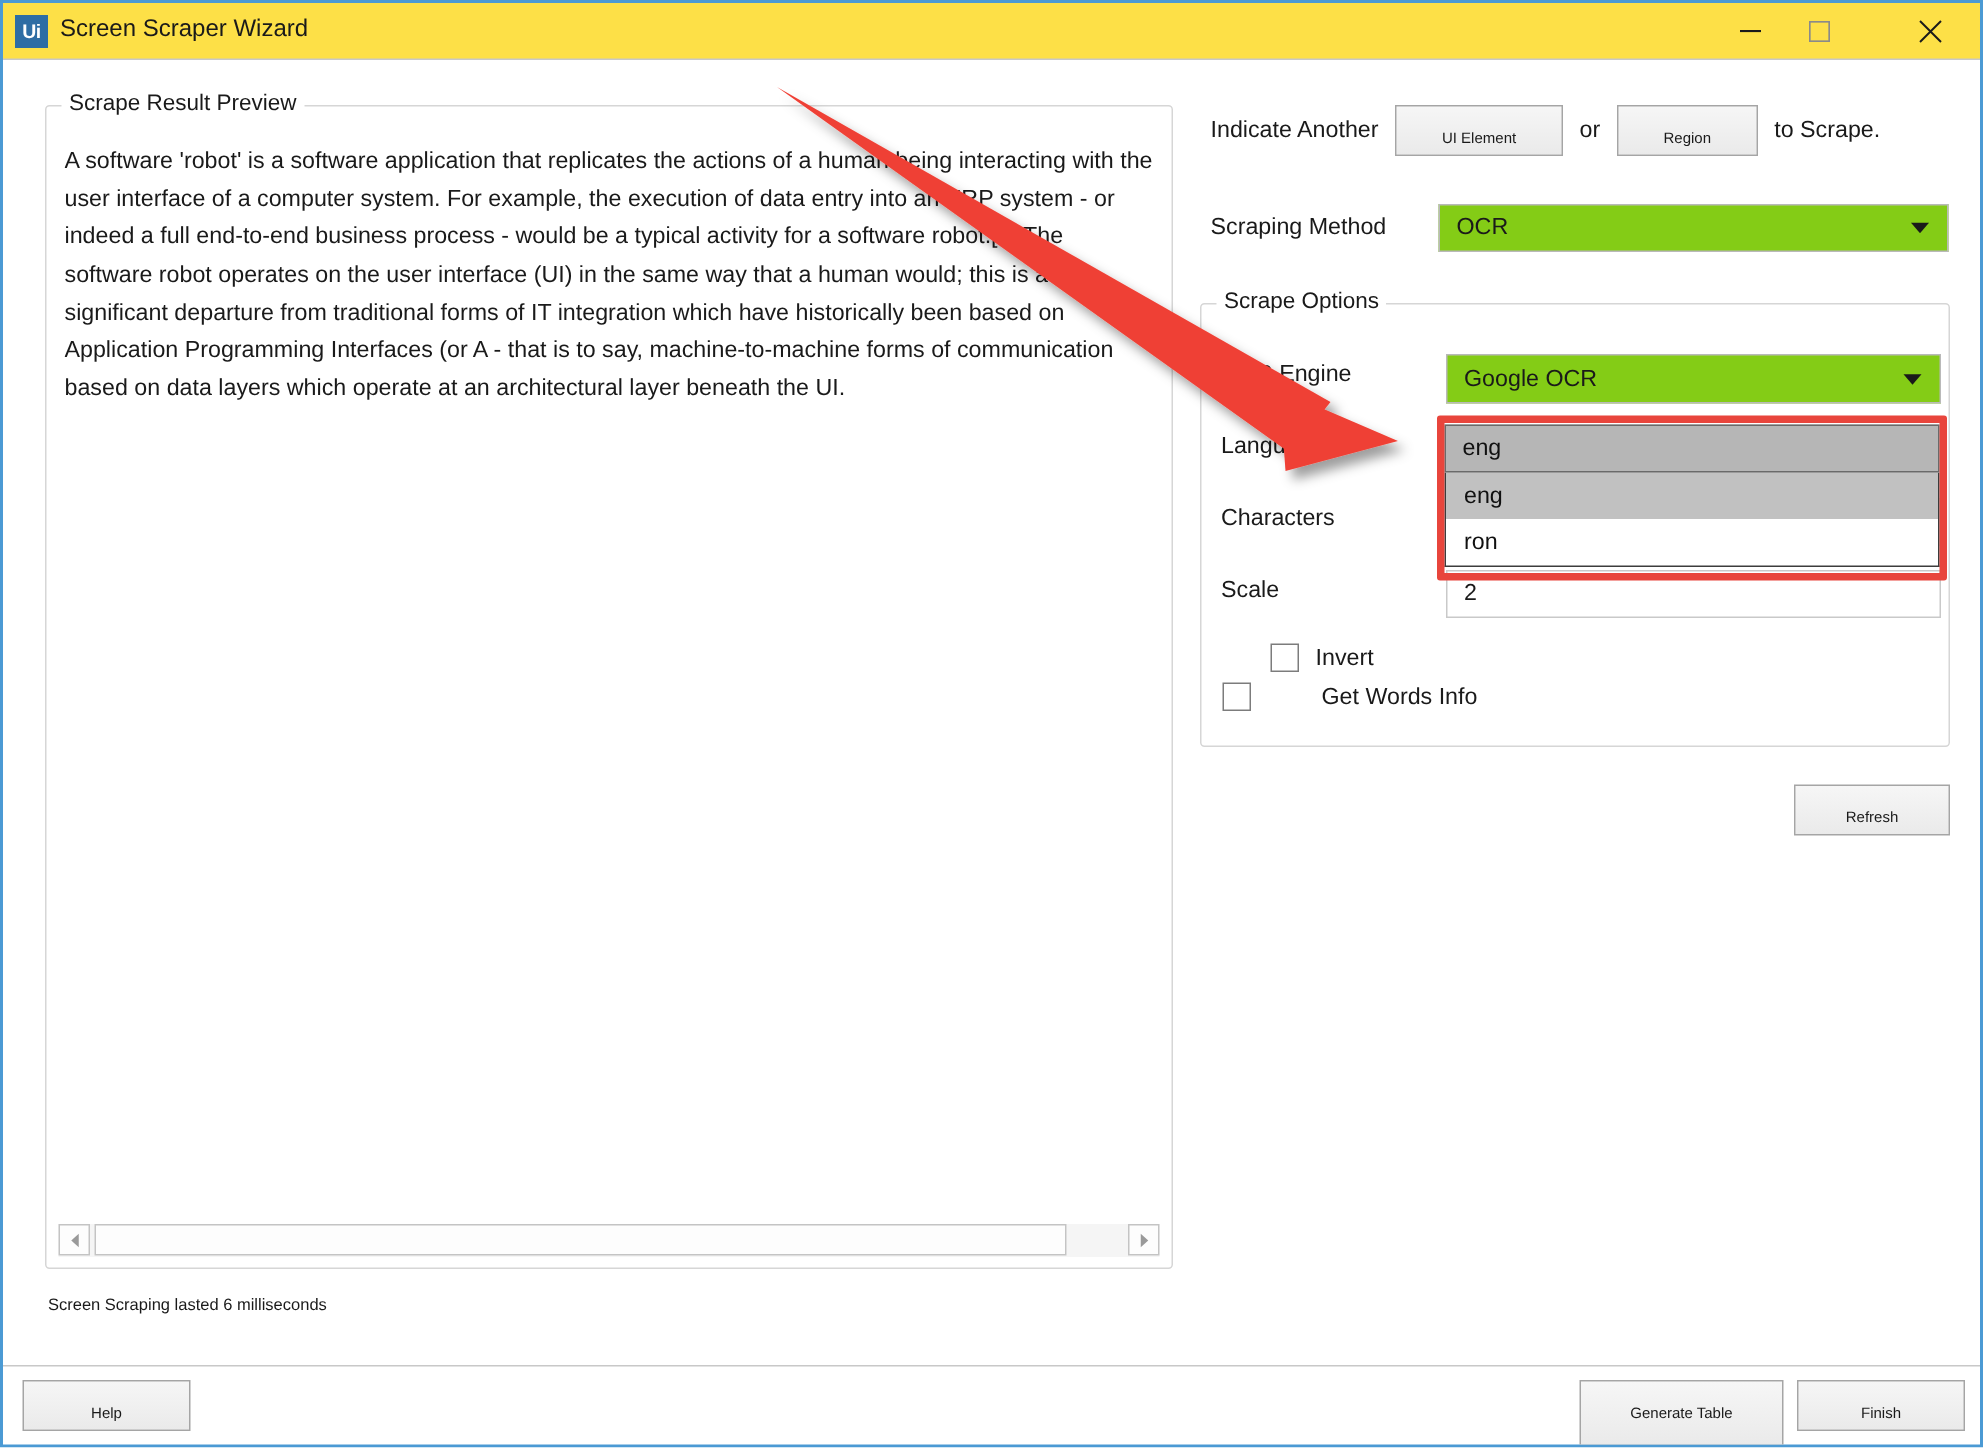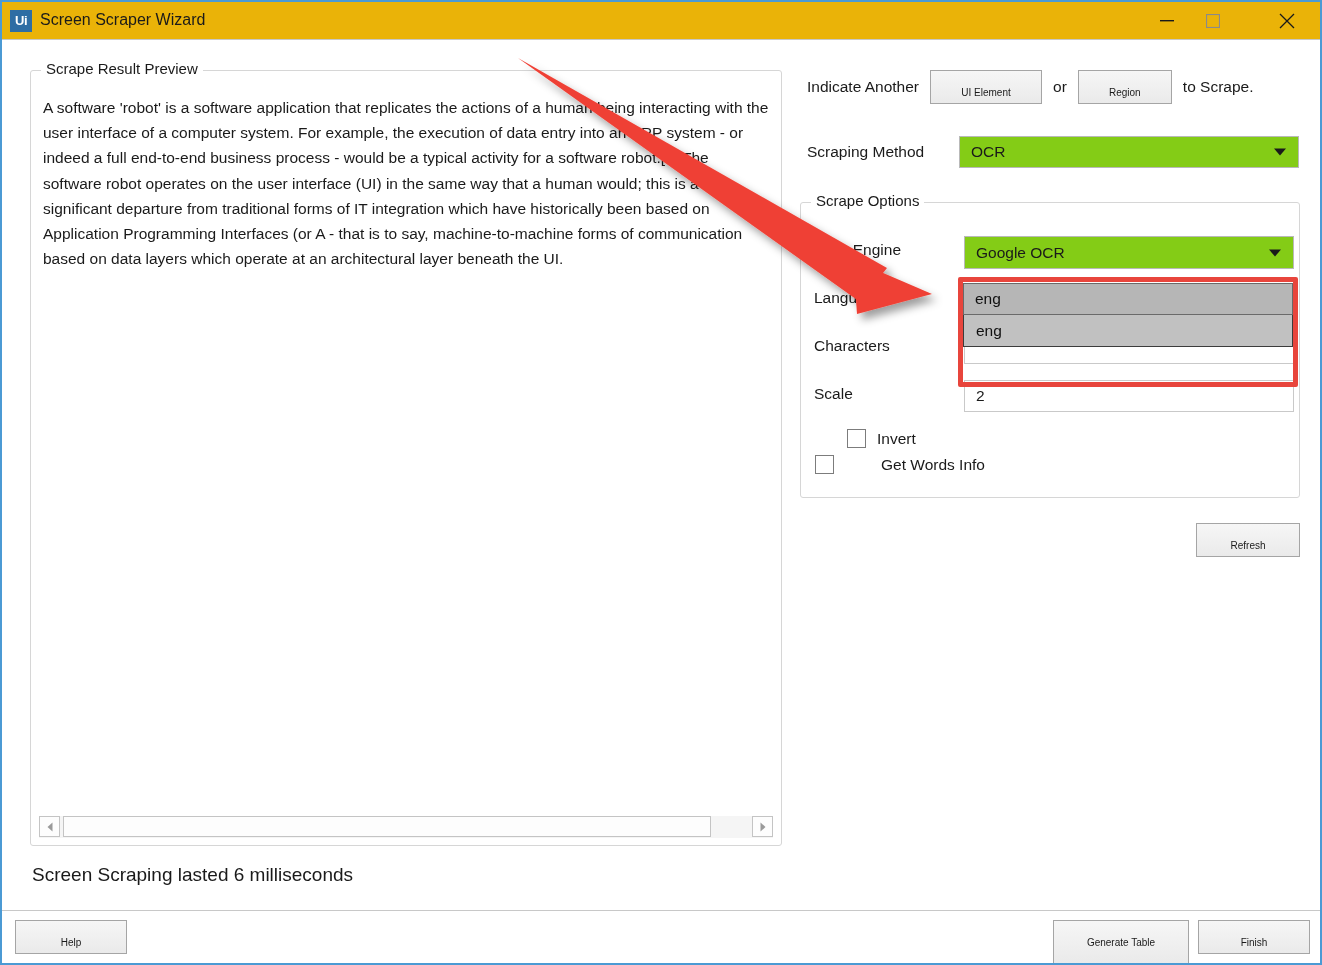--- a/index.html
+++ b/index.html
@@ -25,21 +25,21 @@
     font-size: 15px;
     color: #1a1a1a;
   }
 
   
   .titlebar {
     position: absolute;
     left: 0; top: 0;
     width: 100%;
     height: 38px;
-    background: #eab308;
+    background: #fde047;
     border-bottom: 1px solid #c8c8c8;
     box-sizing: border-box;
   }
   .title-icon {
     position: absolute;
     left: 8px; top: 8px;
     width: 22px; height: 22px;
     background: #2e6da4;
     color: #ffffff;
     font-size: 13px;
@@ -127,21 +127,21 @@
     left: 24px; top: 0;
     width: 648px; height: 21px;
     background: #fdfdfd;
     border: 1px solid #c4c4c4;
     box-sizing: border-box;
   }
 
   #status-text {
     position: absolute;
     left: 30px; top: 862px;
-    font-size: 19px;
+    font-size: 11px;
     color: #1a1a1a;
   }
 
   
   #indicate-row {
     position: absolute;
     left: 805px; top: 68px;
     display: flex;
     align-items: center;
     gap: 11px;
@@ -433,20 +433,21 @@
     </div>
   </div>
 
   <div id="languages-widget">
     <div id="languages-combo">
       <span>eng</span>
       <span class="arrow"></span>
     </div>
     <div id="languages-list">
       <div class="lang-item selected">eng</div>
+      <div class="lang-item">ron</div>
     </div>
   </div>
   <div id="red-highlight"></div>
 
   <button class="btn" id="btn-refresh">Refresh</button>
 
   <div id="bottom-sep"></div>
   <button class="btn" id="btn-help">Help</button>
   <button class="btn" id="btn-generate-table">Generate Table</button>
   <button class="btn" id="btn-finish">Finish</button>

